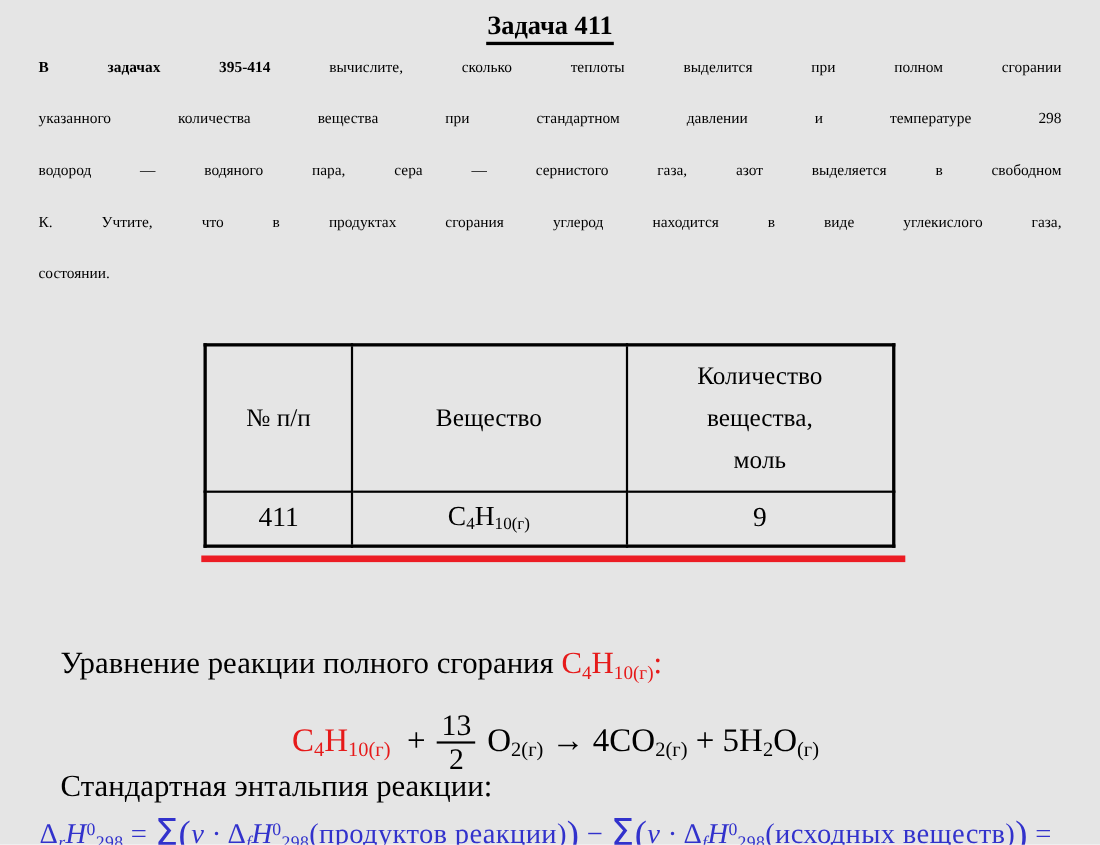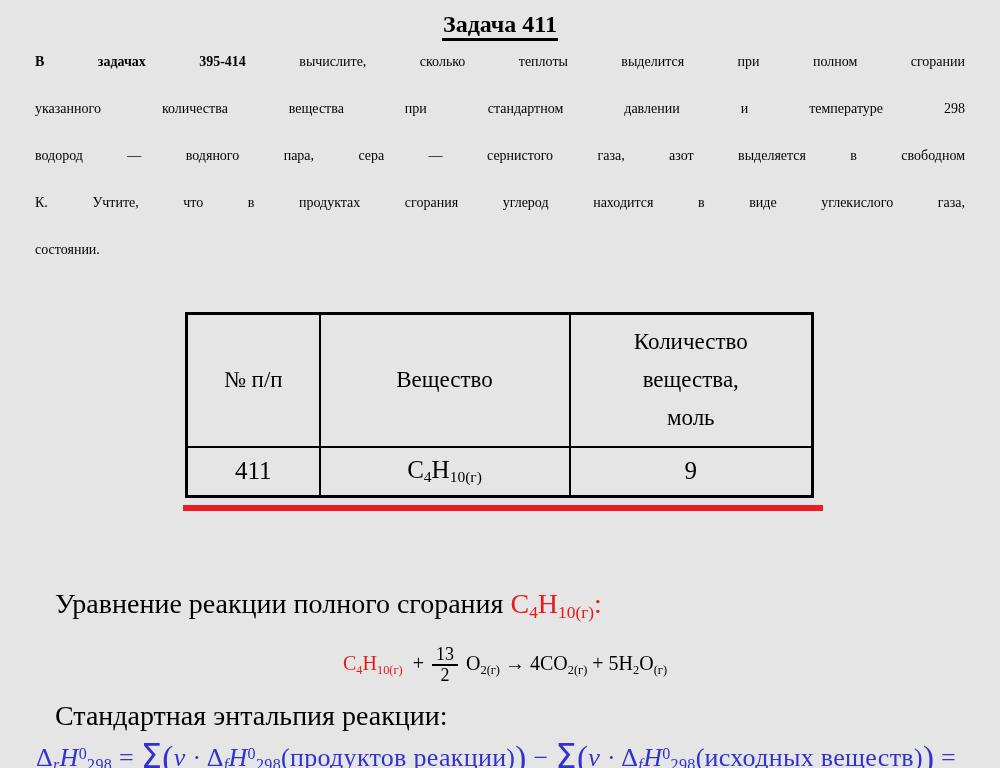--- a/index.html
+++ b/index.html
@@ -54,21 +54,21 @@
   .bigp { font-size: 1.28em; vertical-align: -0.1em; }
 
   
   .textline { position: absolute; left: 35px; font-size: 28px; white-space: nowrap; margin-left: 20px; }
   #reaction-line { top: 588px; }
   #enthalpy-line { top: 700px; }
 
   
   .equation {
     position: absolute; top: 645px; left: 24px; right: 14px;
-    text-align: center; font-size: 20px; line-height: 1; white-space: nowrap;
+    text-align: center; font-size: 30px; line-height: 1; white-space: nowrap;
   }
   .frac {
     display: inline-block; vertical-align: -0.62em; text-align: center;
     font-size: 0.9em; line-height: 1.08; margin: 0 3px;
   }
   .frac .fnum { display: block; padding: 0 4px; }
   .frac .fden { display: block; border-top: 2px solid #000; }
 
   
   .formula-blue {

